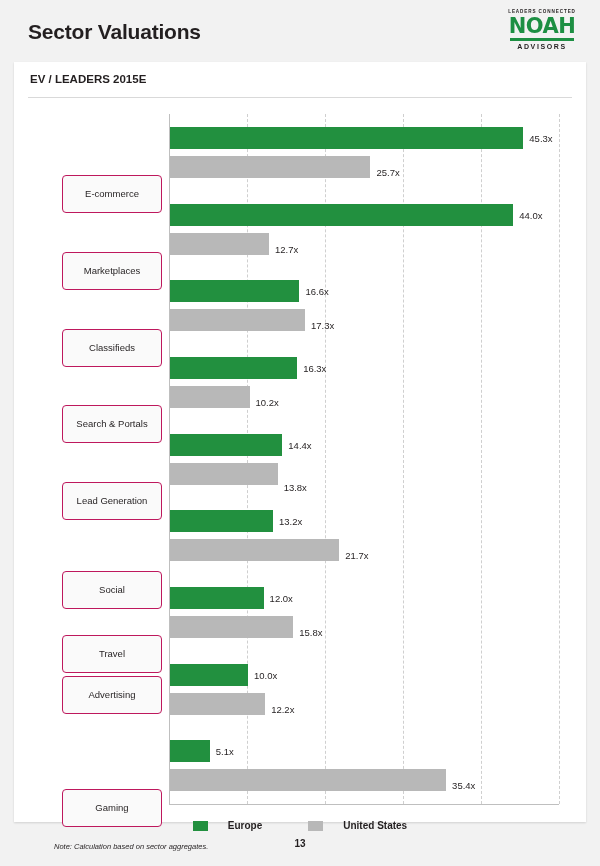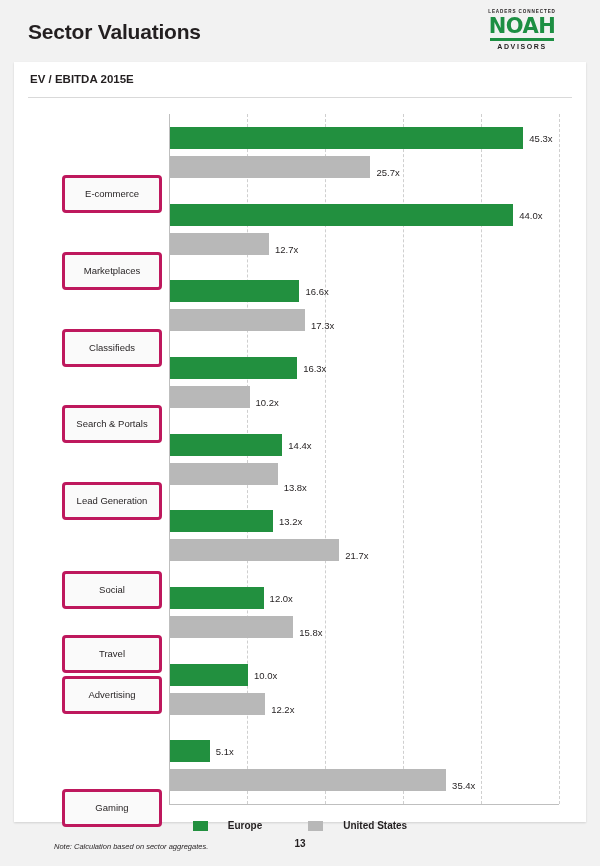--- a/index.html
+++ b/index.html
@@ -33,21 +33,21 @@
     position: absolute;
     left: 28px;
     top: 20px;
     font-size: 21px;
     font-weight: bold;
     letter-spacing: -0.2px;
     color: #231f20;
   }
   .logo {
     position: absolute;
-    right: 38px;
+    right: 18px;
     top: 8px;
     width: 80px;
     height: 46px;
     text-align: center;
   }
   .logo-top {
     font-size: 4.6px;
     letter-spacing: 0.9px;
     color: #231f20;
     font-weight: bold;
@@ -151,21 +151,21 @@
     color: #231f20;
     white-space: nowrap;
     line-height: 11px;
   }
   
   .cat {
     position: absolute;
     left: 48px;
     width: 100px;
     height: 38px;
-    border: 3px solid #be185d;
+    border: 1px solid #be185d;
     border-radius: 4px;
     background: #fafafa;
     display: flex;
     align-items: center;
     justify-content: center;
     text-align: center;
     font-size: 9.5px;
     color: #231f20;
     line-height: 12px;
     box-sizing: border-box;
@@ -233,21 +233,21 @@
     <div class="page-title">Sector Valuations</div>
     <div class="logo">
       <div class="logo-top">LEADERS CONNECTED</div>
       <div class="logo-noah">NOAH</div>
       <div class="logo-bar"></div>
       <div class="logo-adv">ADVISORS</div>
     </div>
   </div>
 
   <div class="card">
-    <div class="card-title">EV / EBITDA 2015E</div>
+    <div class="card-title">EV / LEADERS 2015E</div>
     <div class="card-rule"></div>
 
     <div class="chart">
       <div class="plot" id="plot">
         <div class="axis-left"></div>
         <div class="axis-bottom"></div>
       <div class="gridline" style="left: 78px;"></div>
           <div class="gridline" style="left: 156px;"></div>
           <div class="gridline" style="left: 234px;"></div>
           <div class="gridline" style="left: 312px;"></div>

